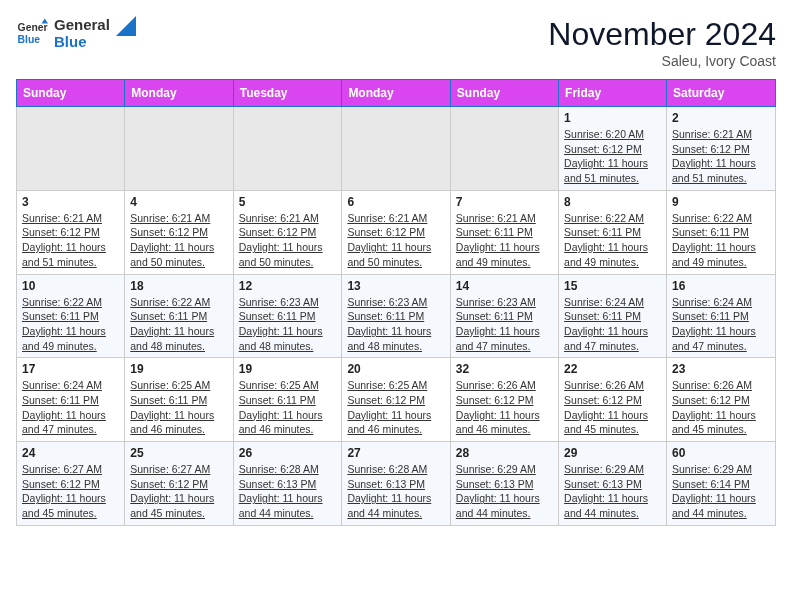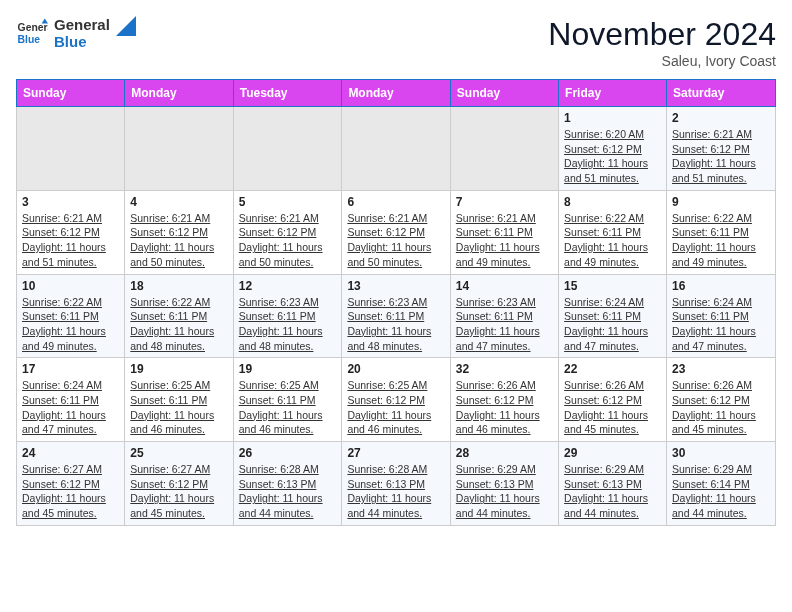--- a/index.html
+++ b/index.html
@@ -297,20 +297,20 @@
 Sunset: 6:13 PM
 Daylight: 11 hours and 44 minutes.</div>
         </td>
         <td>
           <div class="day-num">29</div>
           <div class="day-info" style="white-space: pre-line;">Sunrise: 6:29 AM
 Sunset: 6:13 PM
 Daylight: 11 hours and 44 minutes.</div>
         </td>
         <td>
-          <div class="day-num">30</div>
+          <div class="day-num">60</div>
           <div class="day-info" style="white-space: pre-line;">Sunrise: 6:29 AM
 Sunset: 6:14 PM
 Daylight: 11 hours and 44 minutes.</div>
         </td>
       </tr>
     </tbody>
 </table>
 
 </body></html>

